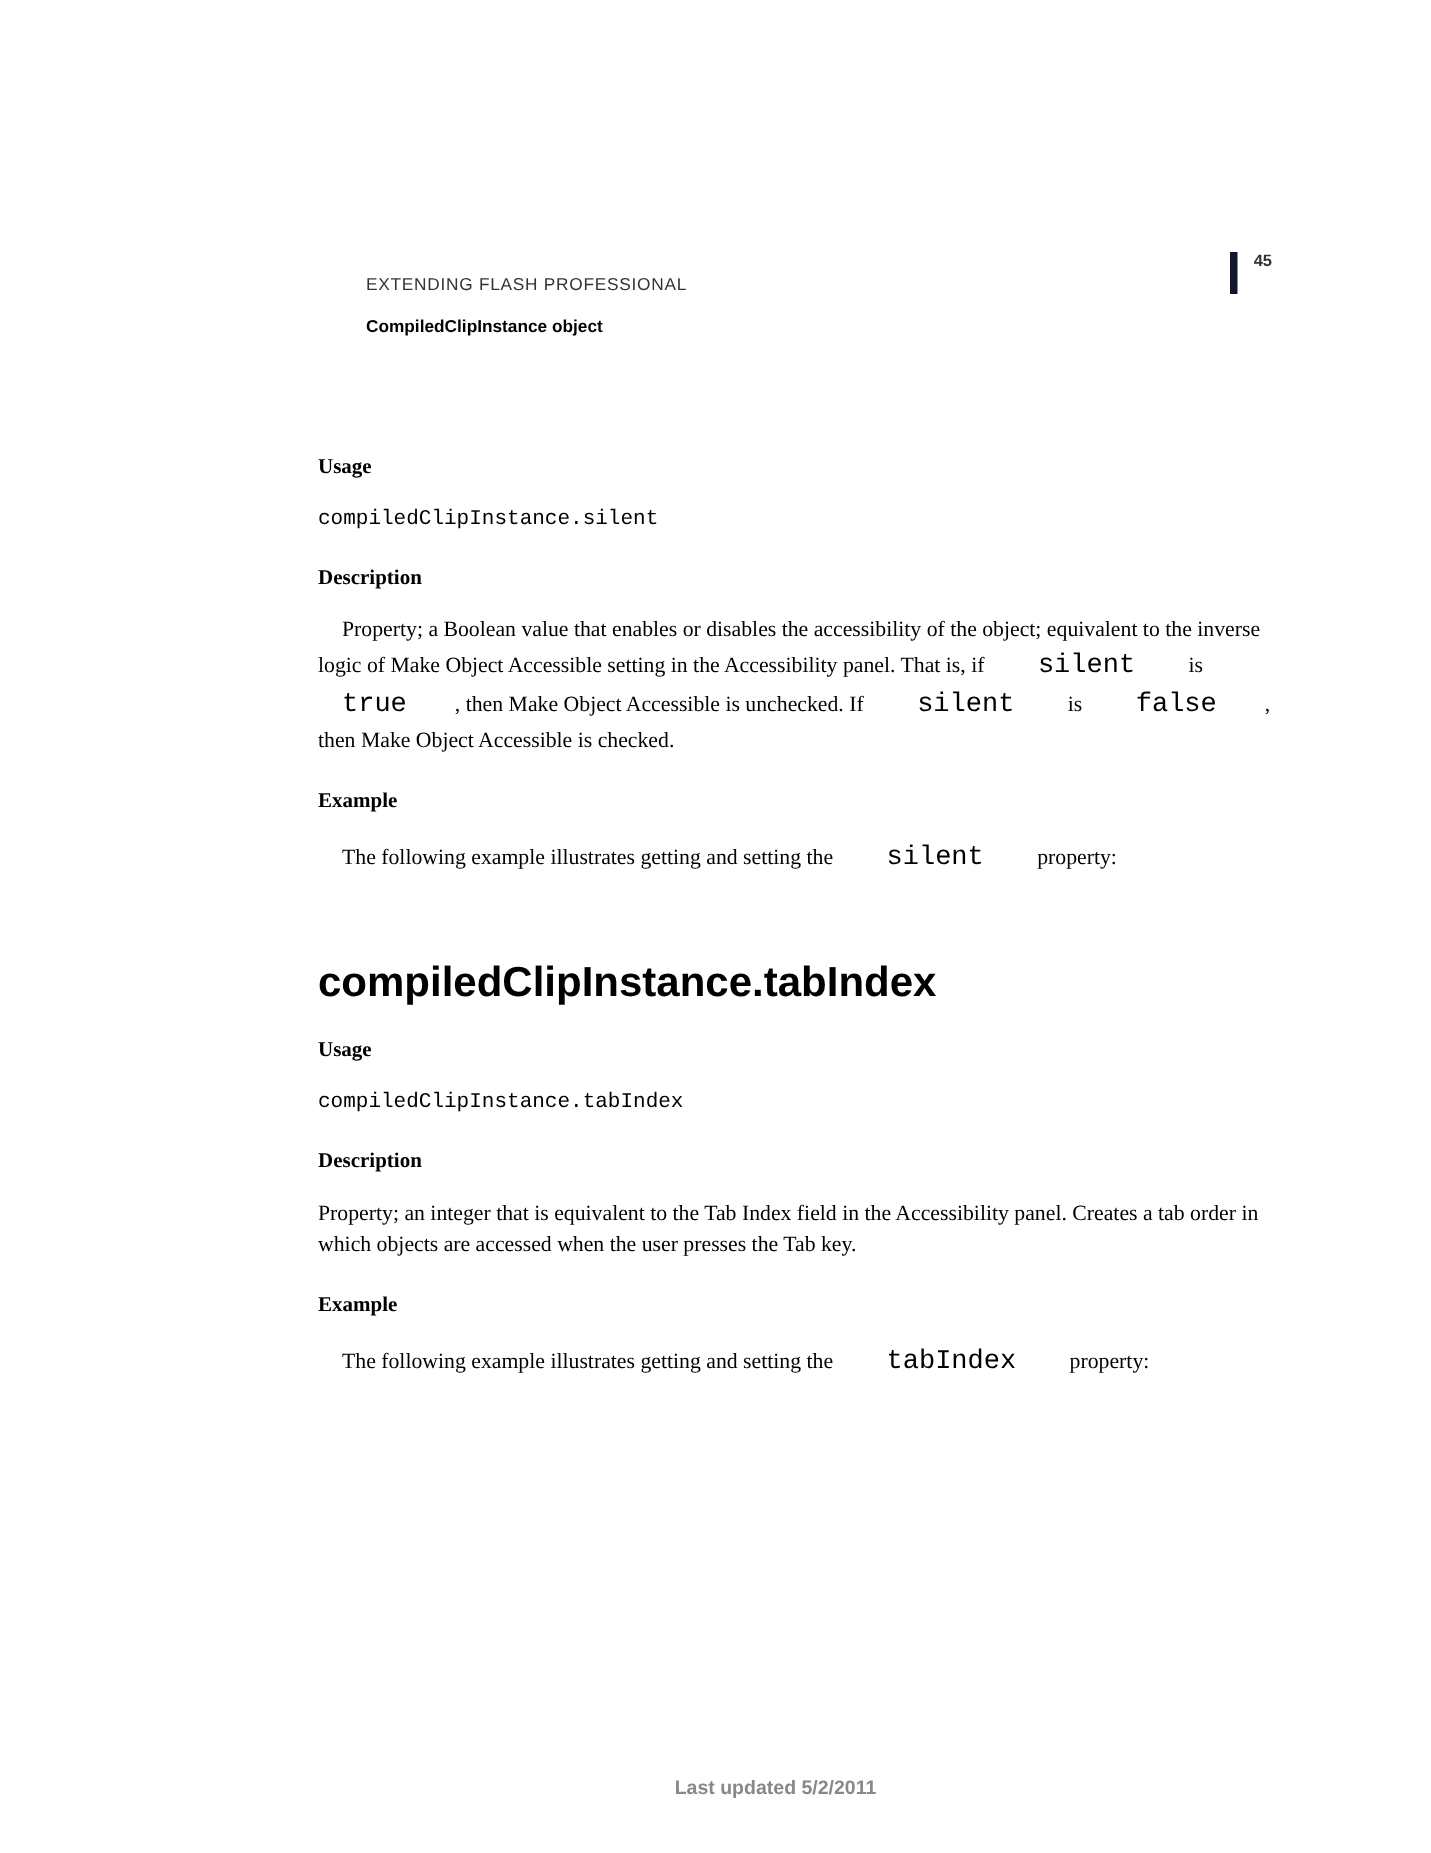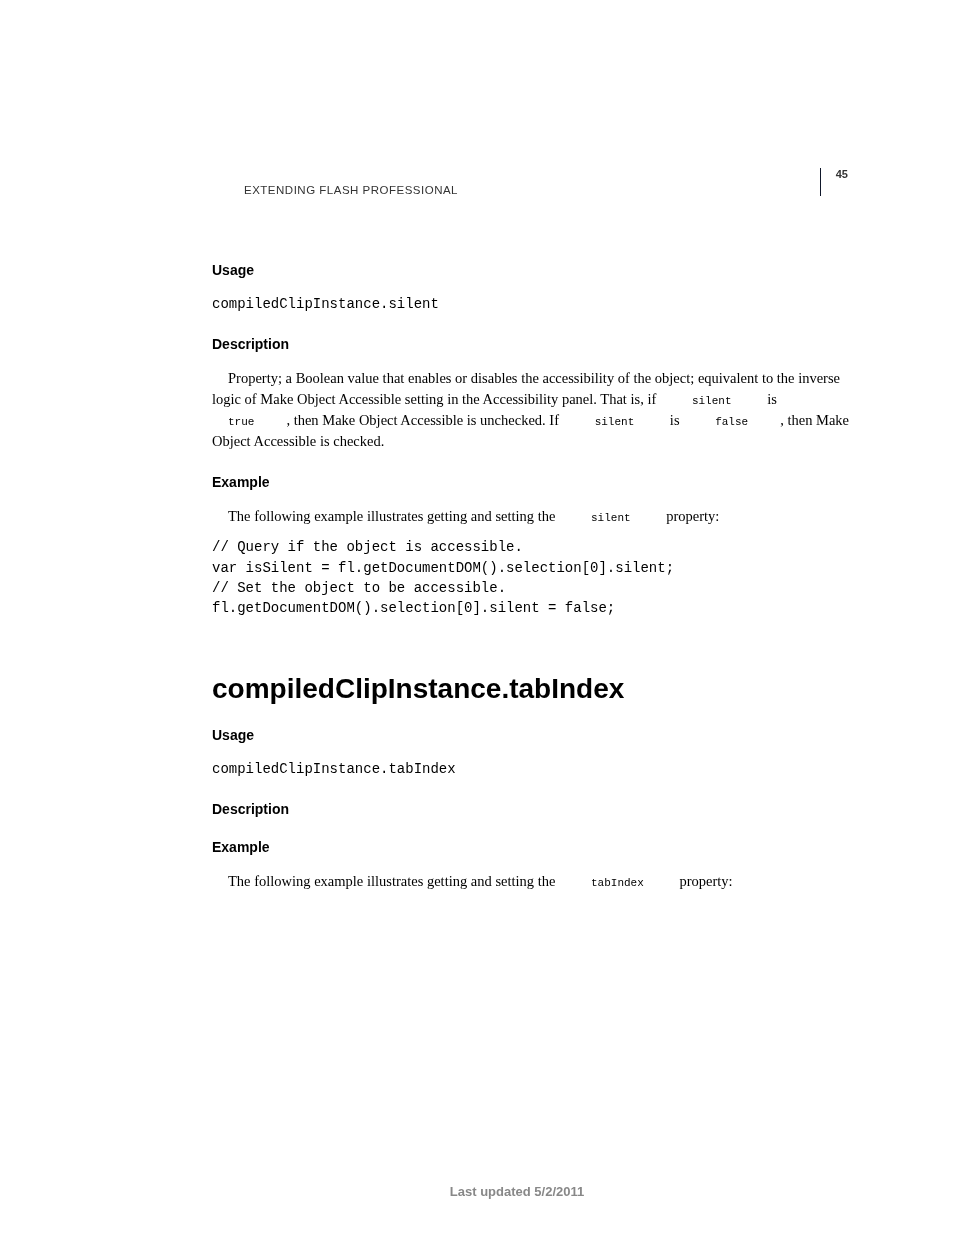--- a/index.html
+++ b/index.html
@@ -30,52 +30,52 @@
     color: #333;
     margin-bottom: 2px;
   }
   .header-subtitle {
     font-family: 'Segoe UI', 'Myriad Pro', Arial, sans-serif;
     font-size: 11.5px;
     font-weight: bold;
     color: #000;
   }
   .page-number-box {
-    border-left: 1px solid #0f172a;
+    border-left: 5px solid #0f172a;
     padding-left: 10px;
     padding-bottom: 16px;
     font-family: 'Segoe UI', Arial, sans-serif;
     font-size: 11px;
     font-weight: bold;
     color: #333;
     min-width: 28px;
     text-align: right;
   }
   .section-label {
-    font-family: Liberation Sans, sans-serif;
+    font-family: Liberation Serif, serif;
     font-weight: bold;
     font-size: 14px;
     margin-top: 22px;
     margin-bottom: 4px;
   }
   .code-line {
     font-family: 'Courier New', monospace;
     font-size: 14px;
     line-height: 1.45;
     white-space: pre;
   }
   .body-text {
     font-family: Georgia, 'Minion Pro', serif;
     font-size: 14.5px;
     line-height: 1.45;
     margin-bottom: 2px;
   }
   .inline-code {
     font-family: 'Courier New', monospace;
-    font-size: 11px;
+    font-size: 18px;
   }
   .h1 {
     font-family: 'Segoe UI', 'Myriad Pro', Arial, sans-serif;
     font-size: 28px;
     font-weight: bold;
     color: #000;
     margin-top: 54px;
     margin-bottom: 16px;
   }
   .code-block {
@@ -94,48 +94,46 @@
   }
 </style>
 </head>
 <body>
 
 <div class="page">
 
   <div class="header-row">
     <div class="header-left">
       <div class="header-title">EXTENDING FLASH PROFESSIONAL</div>
+      <div class="header-subtitle">CompiledClipInstance object</div>
     </div>
     <div class="page-number-box">45</div>
   </div>
 
   <div class="section-label">Usage</div>
   <div class="code-line">compiledClipInstance.silent</div>
 
   <div class="section-label">Description</div>
   <p class="body-text">
     <span>Property; a Boolean value that enables or disables the accessibility of the object; equivalent to the inverse logic of Make Object Accessible setting in the Accessibility panel. That is, if </span><span class="inline-code">silent</span><span> is </span><span class="inline-code">true</span><span>, then Make Object Accessible is unchecked. If </span><span class="inline-code">silent</span><span> is </span><span class="inline-code">false</span><span>, then Make Object Accessible is checked.</span>
   </p>
 
   <div class="section-label">Example</div>
   <p class="body-text">
     <span>The following example illustrates getting and setting the </span><span class="inline-code">silent</span><span> property:</span>
   </p>
-  <div class="code-block code-line">// Query if the object is accessible. 
-var isSilent = fl.getDocumentDOM().selection[0].silent; 
-// Set the object to be accessible. 
-fl.getDocumentDOM().selection[0].silent = false;</div>
 
   <h1 class="h1">compiledClipInstance.tabIndex</h1>
 
 
   <div class="section-label">Usage</div>
   <div class="code-line">compiledClipInstance.tabIndex</div>
 
   <div class="section-label">Description</div>
+  <p class="body-text">Property; an integer that is equivalent to the Tab Index field in the Accessibility panel. Creates a tab order in which objects are accessed when the user presses the Tab key.</p>
 
   <div class="section-label">Example</div>
   <p class="body-text">
     <span>The following example illustrates getting and setting the </span><span class="inline-code">tabIndex</span><span> property:</span>
   </p>
 
 </div>
 
 <div class="footer">Last updated 5/2/2011</div>
 

